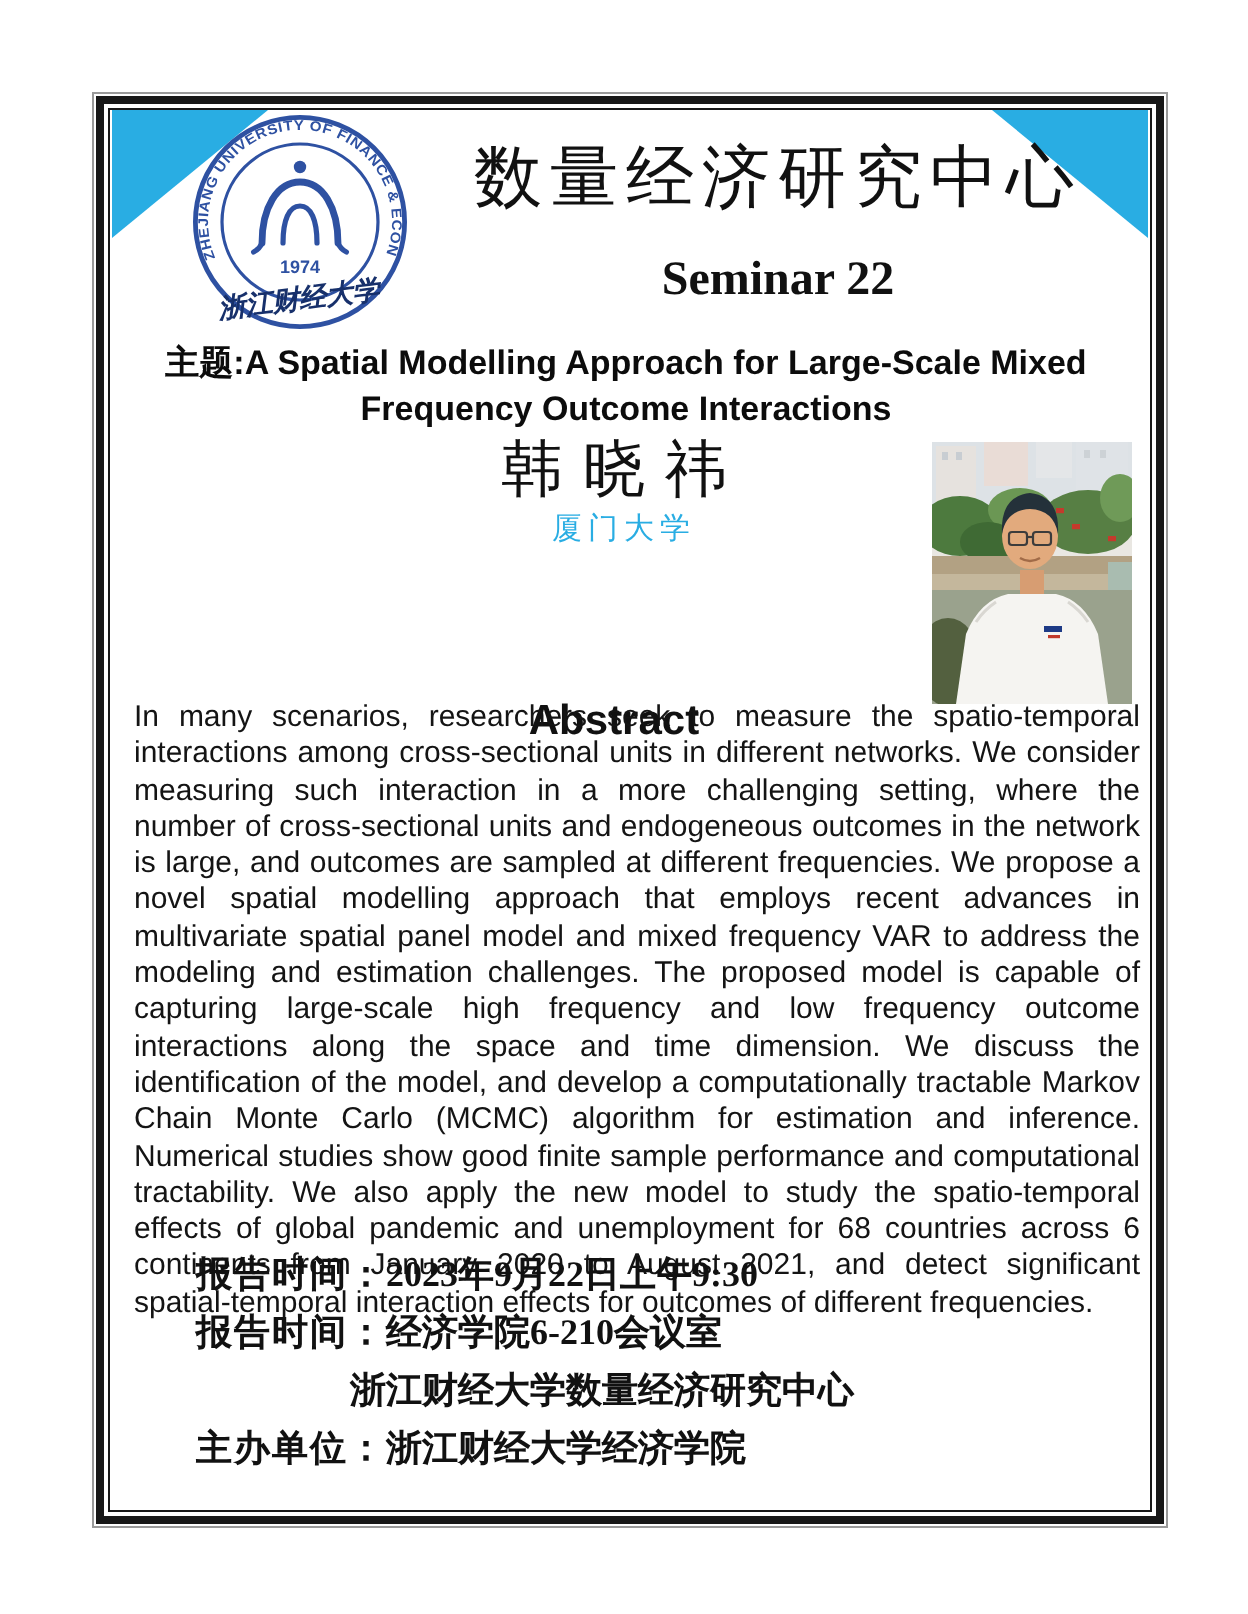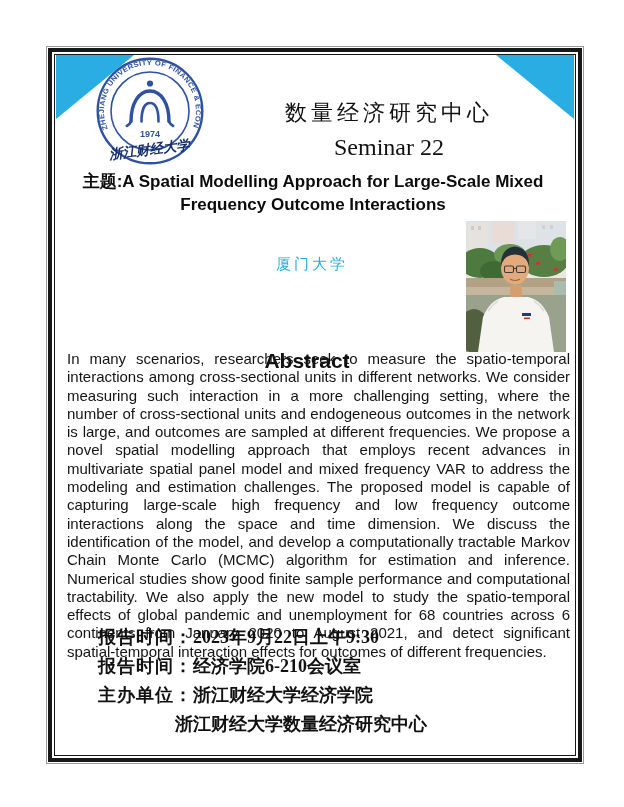--- a/index.html
+++ b/index.html
@@ -14,23 +14,23 @@
              border:4px solid #181818;padding:2px;}
   .frame-in{box-sizing:border-box;width:100%;height:100%;
             border:1.5px solid #181818;}
   
   .tri{position:absolute;width:0;height:0;top:55px;}
   .tri-left{left:56px;border-top:64px solid var(--cyan);border-right:78px solid transparent;}
   .tri-right{right:50px;border-top:64px solid var(--cyan);border-left:78px solid transparent;}
   
   .logo{position:absolute;left:94px;top:55px;width:112px;height:112px;}
   .head-block{position:absolute;left:205px;top:74px;width:368px;text-align:center;}
-  .head-cn{font-size:22px;letter-spacing:4px;line-height:32px;font-weight:400;
-           font-family:"Liberation Serif",serif;margin-top:23px;}
-  .head-en{font-size:24px;font-weight:normal;line-height:30px;margin-top:3px;
+  .head-cn{font-size:34px;letter-spacing:4px;line-height:32px;font-weight:400;
+           font-family:"Liberation Serif",serif;}
+  .head-en{font-size:24px;font-weight:bold;line-height:30px;margin-top:19px;
            font-family:"Liberation Serif",serif;}
   
   .topic{position:absolute;left:61px;top:170px;width:504px;text-align:center;
          font-family:"Liberation Sans",sans-serif;font-weight:bold;
          font-size:17px;line-height:23px;color:#0c0c0c;}
   .speaker{position:absolute;left:57px;top:214px;width:510px;text-align:center;
            font-size:31px;letter-spacing:10px;font-family:"Liberation Serif",serif;}
   .affil{position:absolute;left:57px;top:255px;width:510px;text-align:center;
          font-size:15px;letter-spacing:3px;color:var(--cyan);
          font-family:Liberation Sans, sans-serif;}
@@ -83,20 +83,21 @@
     </svg>
   </div>
 
   <div class="head-block">
     <div class="head-cn">数量经济研究中心</div>
     <div class="head-en">Seminar 22</div>
   </div>
 
   <div class="topic">主题:A Spatial Modelling Approach for Large-Scale Mixed Frequency Outcome Interactions</div>
 
+  <div class="speaker">韩晓祎</div>
   <div class="affil">厦门大学</div>
 
   <div class="photo">
     <svg width="100" height="131" viewBox="0 0 100 131">
       <rect x="0" y="0" width="100" height="131" fill="#e9e7e2"></rect>
 
       <rect x="0" y="0" width="100" height="34" fill="#dde2e6"></rect>
       <rect x="2" y="2" width="20" height="30" fill="#e6e2de"></rect>
       <rect x="26" y="0" width="22" height="22" fill="#e9dcd6"></rect>
       <rect x="52" y="0" width="18" height="18" fill="#e4e6e8"></rect>
@@ -140,21 +141,21 @@
   <div class="abs-title">Abstract</div>
   <div class="abs-body">In many scenarios, researchers seek to measure the spatio-temporal interactions among cross-sectional units in different networks. We consider measuring such interaction in a more challenging setting, where the number of cross-sectional units and endogeneous outcomes in the network is large, and outcomes are sampled at different frequencies. We propose a novel spatial modelling approach that employs recent advances in multivariate spatial panel model and mixed frequency VAR to address the modeling and estimation challenges. The proposed model is capable of capturing large-scale high frequency and low frequency outcome interactions along the space and time dimension. We discuss the identification of the model, and develop a computationally tractable Markov Chain Monte Carlo (MCMC) algorithm for estimation and inference. Numerical studies show good finite sample performance and computational tractability. We also apply the new model to study the spatio-temporal effects of global pandemic and unemployment for 68 countries across 6 continents from January 2020 to August 2021, and detect significant spatial-temporal interaction effects for outcomes of different frequencies.</div>
 
   <div class="details">
     <div class="detail-row">
       <span class="lbl">报告时间：</span><span>2023年9月22日上午9:30</span>
     </div>
     <div class="detail-row">
       <span class="lbl">报告时间：</span><span>经济学院6-210会议室</span>
     </div>
+    <div class="detail-row indent">
+      <span>浙江财经大学数量经济研究中心</span>
+    </div>
     <div class="detail-row">
       <span class="lbl">主办单位：</span><span>浙江财经大学经济学院</span>
-    </div>
-    <div class="detail-row indent">
-      <span>浙江财经大学数量经济研究中心</span>
     </div>
   </div>
 
 </div>
 
 </body></html>

